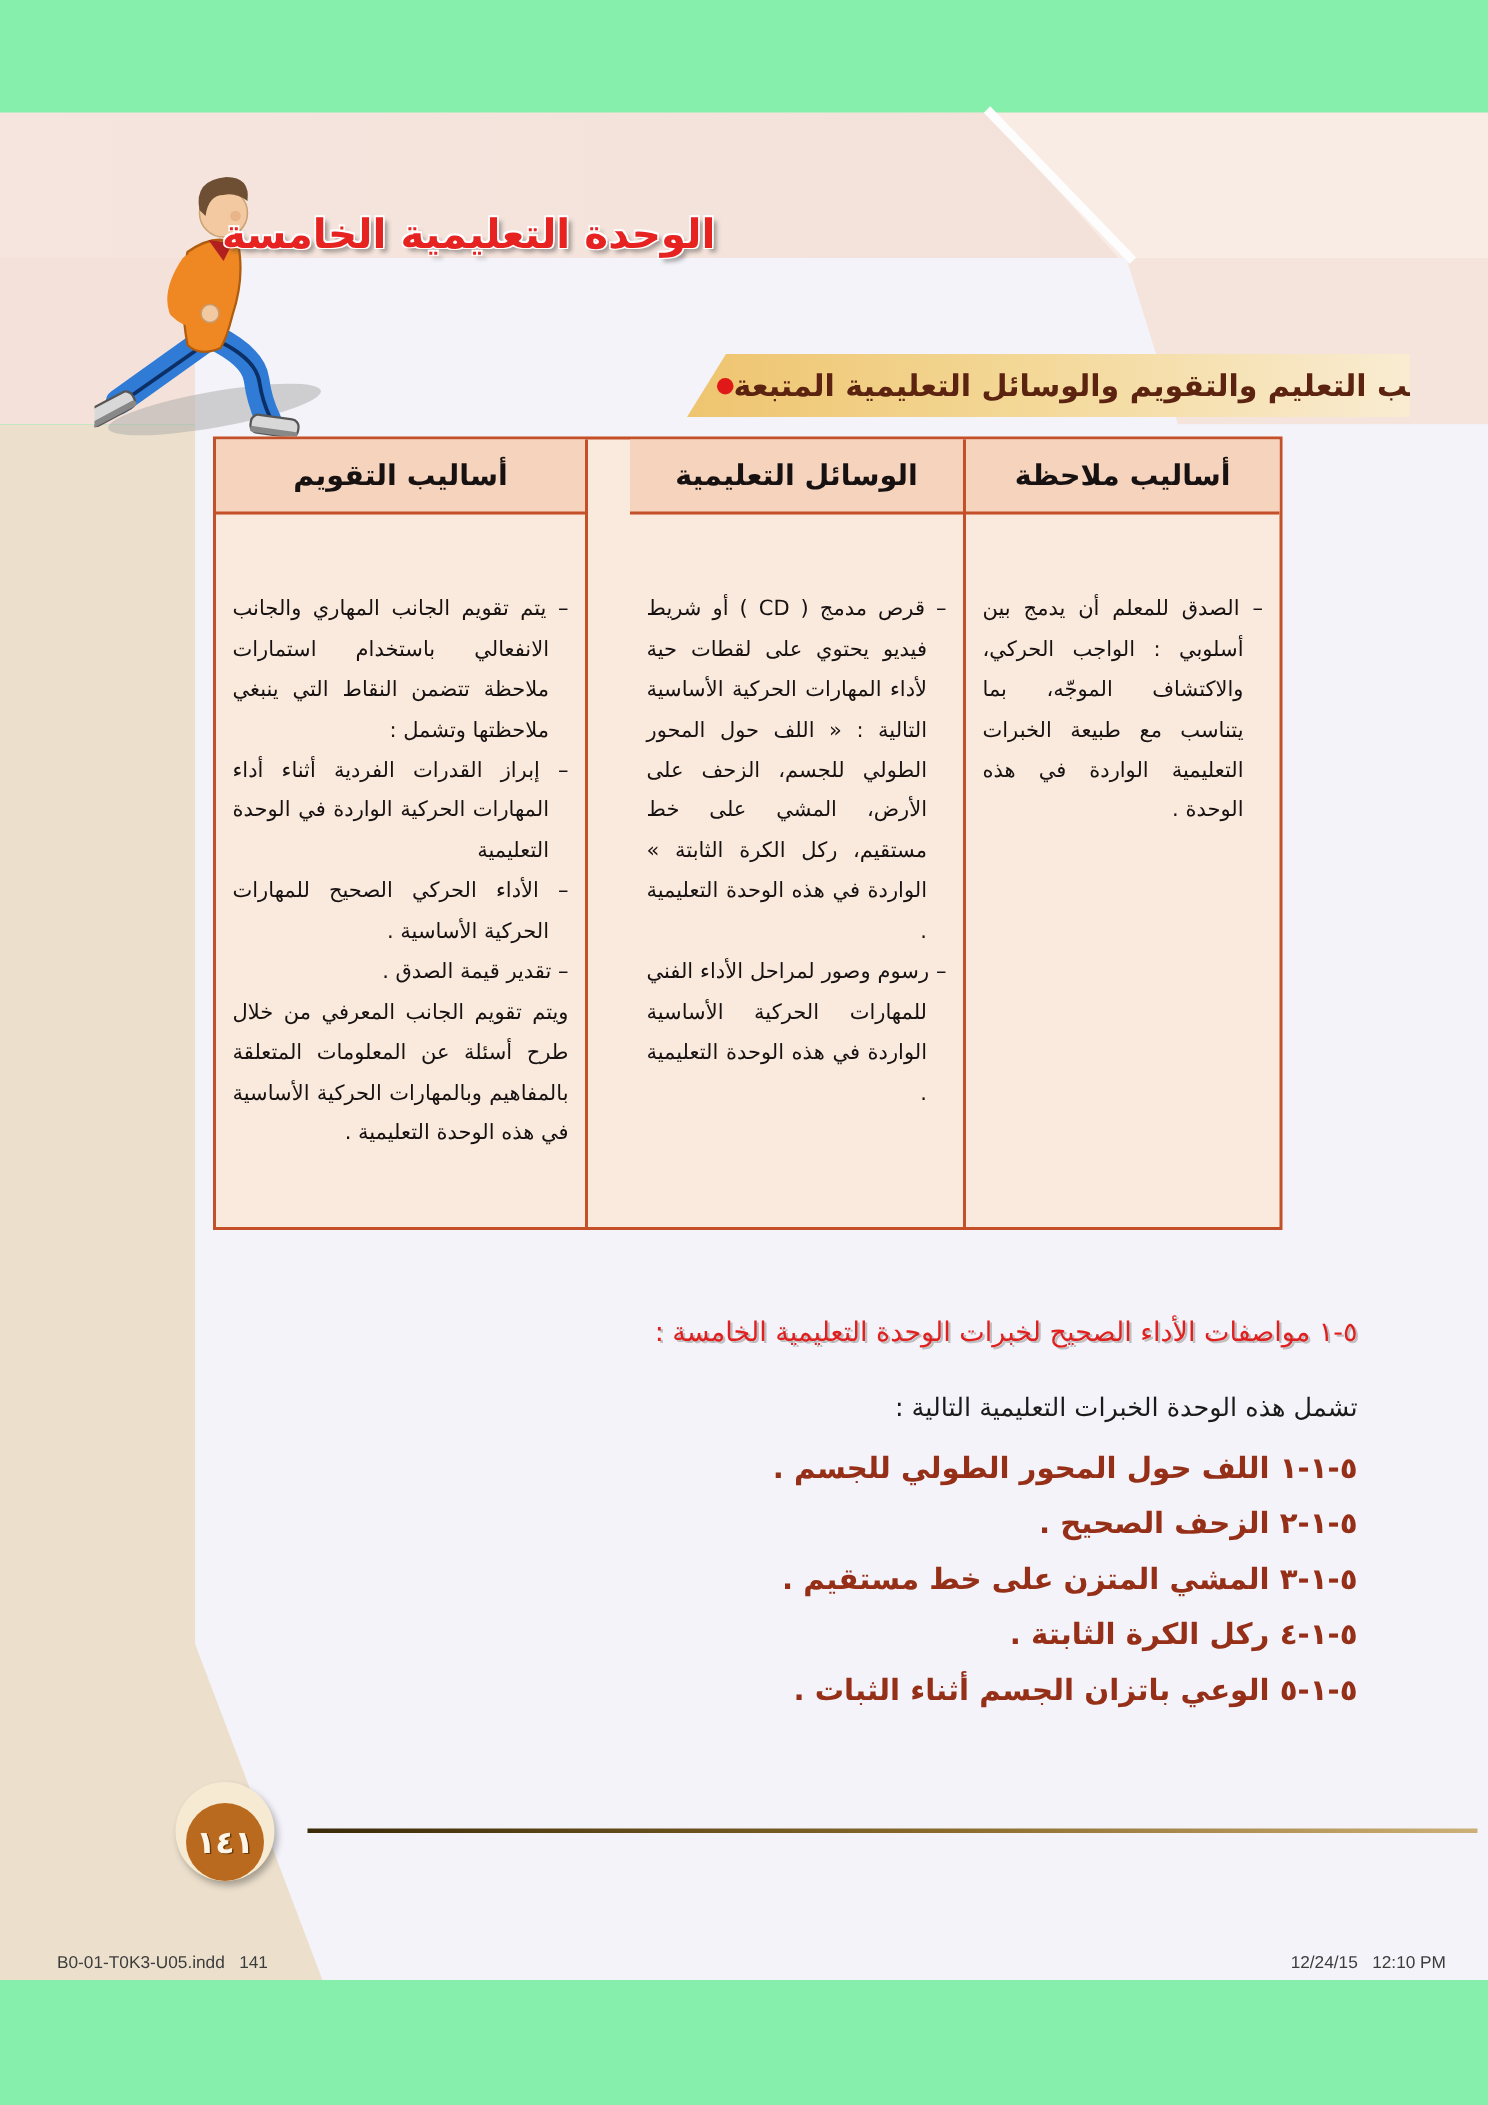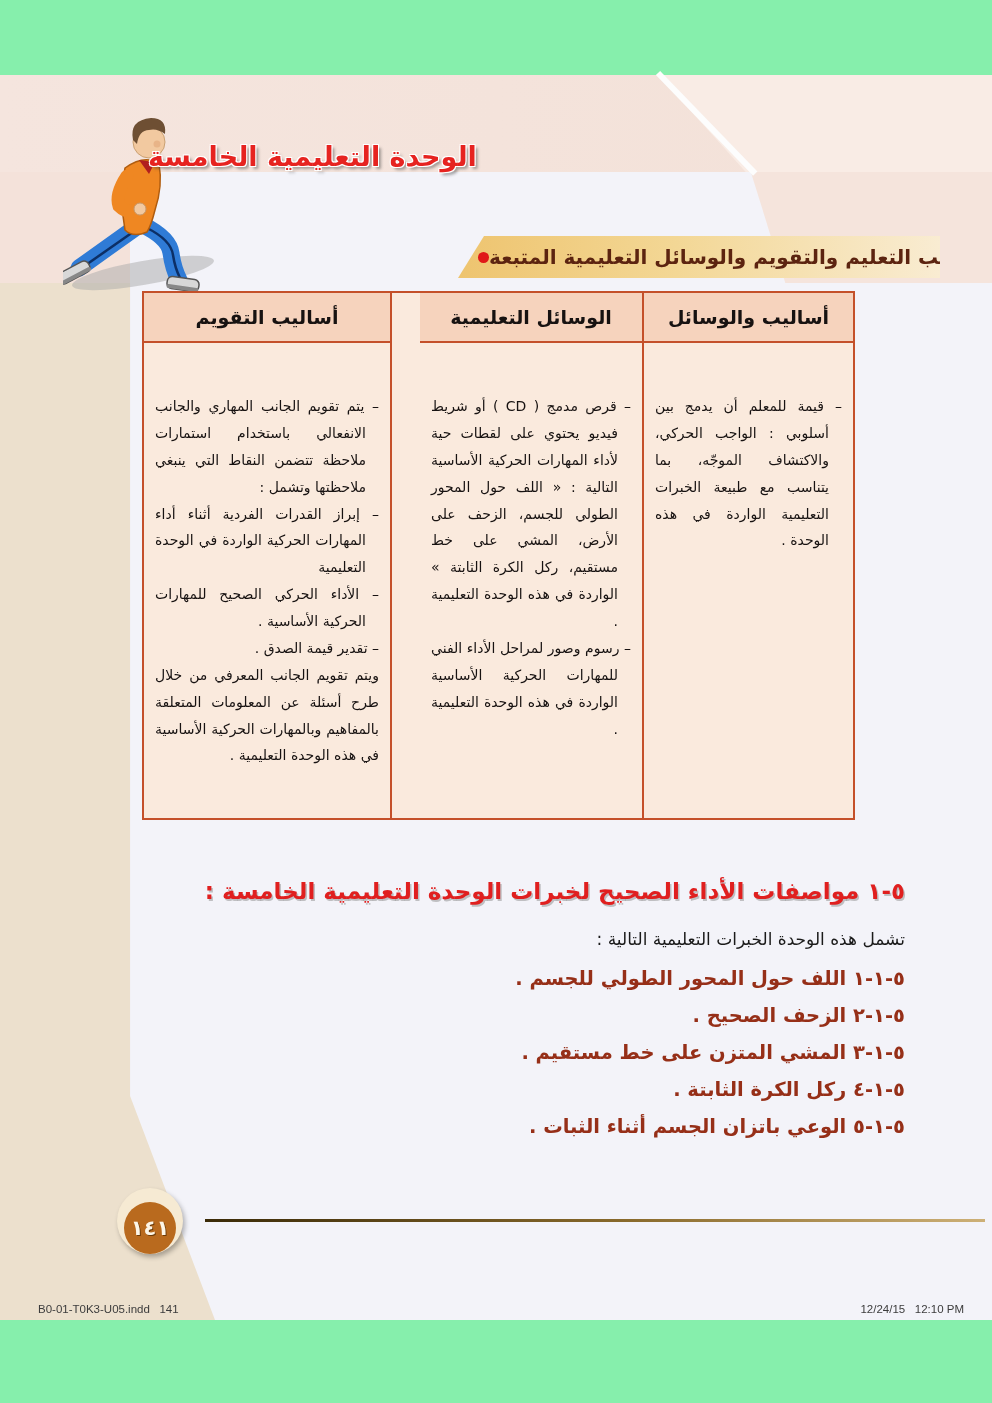--- a/index.html
+++ b/index.html
@@ -56,21 +56,21 @@
   }
   .tbl .bd {
     flex:1; padding:9px 11px; font-size:14px; line-height:1.92; color:#171211;
     direction:rtl; text-align:justify;
   }
   .bd p { margin:0; }
   .bd p.hang { padding-right:13px; text-indent:-13px; }
   
   .sec-head {
     position:absolute; right:87px; top:878px; direction:rtl;
-    font-size:23px; font-weight:bold; color:#e01f1f;
+    font-size:18px; font-weight:normal; color:#e01f1f;
     text-shadow:1.5px 1.5px 0 rgba(140,140,140,.5);
   }
   .sec-intro {
     position:absolute; right:87px; top:929px; direction:rtl;
     font-size:17px; color:#1a1a1a;
   }
   .sec-list { position:absolute; right:87px; top:960px; direction:rtl; text-align:right;margin-left:16px; }
   .sec-list .it {
     font-size:19.5px; font-weight:bold; color:#962f18; line-height:37px; white-space:nowrap;
   }
@@ -134,23 +134,23 @@
 
   <div class="unit-title">الوحدة التعليمية الخامسة</div>
 
   <div class="banner">
     <span class="dot"></span>
     <span class="txt">أساليب التعليم والتقويم والوسائل التعليمية المتبعة</span>
   </div>
 
   <div class="tbl">
     <div class="col col-teach">
-      <div class="hd">أساليب والوسائل</div>
+      <div class="hd">أساليب ملاحظة</div>
       <div class="bd">
-        <p class="hang">– قيمة للمعلم أن يدمج بين أسلوبي : الواجب الحركي، والاكتشاف الموجّه، بما يتناسب مع طبيعة الخبرات التعليمية الواردة في هذه الوحدة .</p>
+        <p class="hang">– الصدق للمعلم أن يدمج بين أسلوبي : الواجب الحركي، والاكتشاف الموجّه، بما يتناسب مع طبيعة الخبرات التعليمية الواردة في هذه الوحدة .</p>
       </div>
     </div>
     <div class="col col-media">
       <div class="hd">الوسائل التعليمية</div>
       <div class="bd">
         <p class="hang">– قرص مدمج ( CD ) أو شريط فيديو يحتوي على لقطات حية لأداء المهارات الحركية الأساسية التالية : « اللف حول المحور الطولي للجسم، الزحف على الأرض، المشي على خط مستقيم، ركل الكرة الثابتة » الواردة في هذه الوحدة التعليمية .</p>
         <p class="hang">– رسوم وصور لمراحل الأداء الفني للمهارات الحركية الأساسية الواردة في هذه الوحدة التعليمية .</p>
       </div>
     </div>
     <div class="col col-eval">

